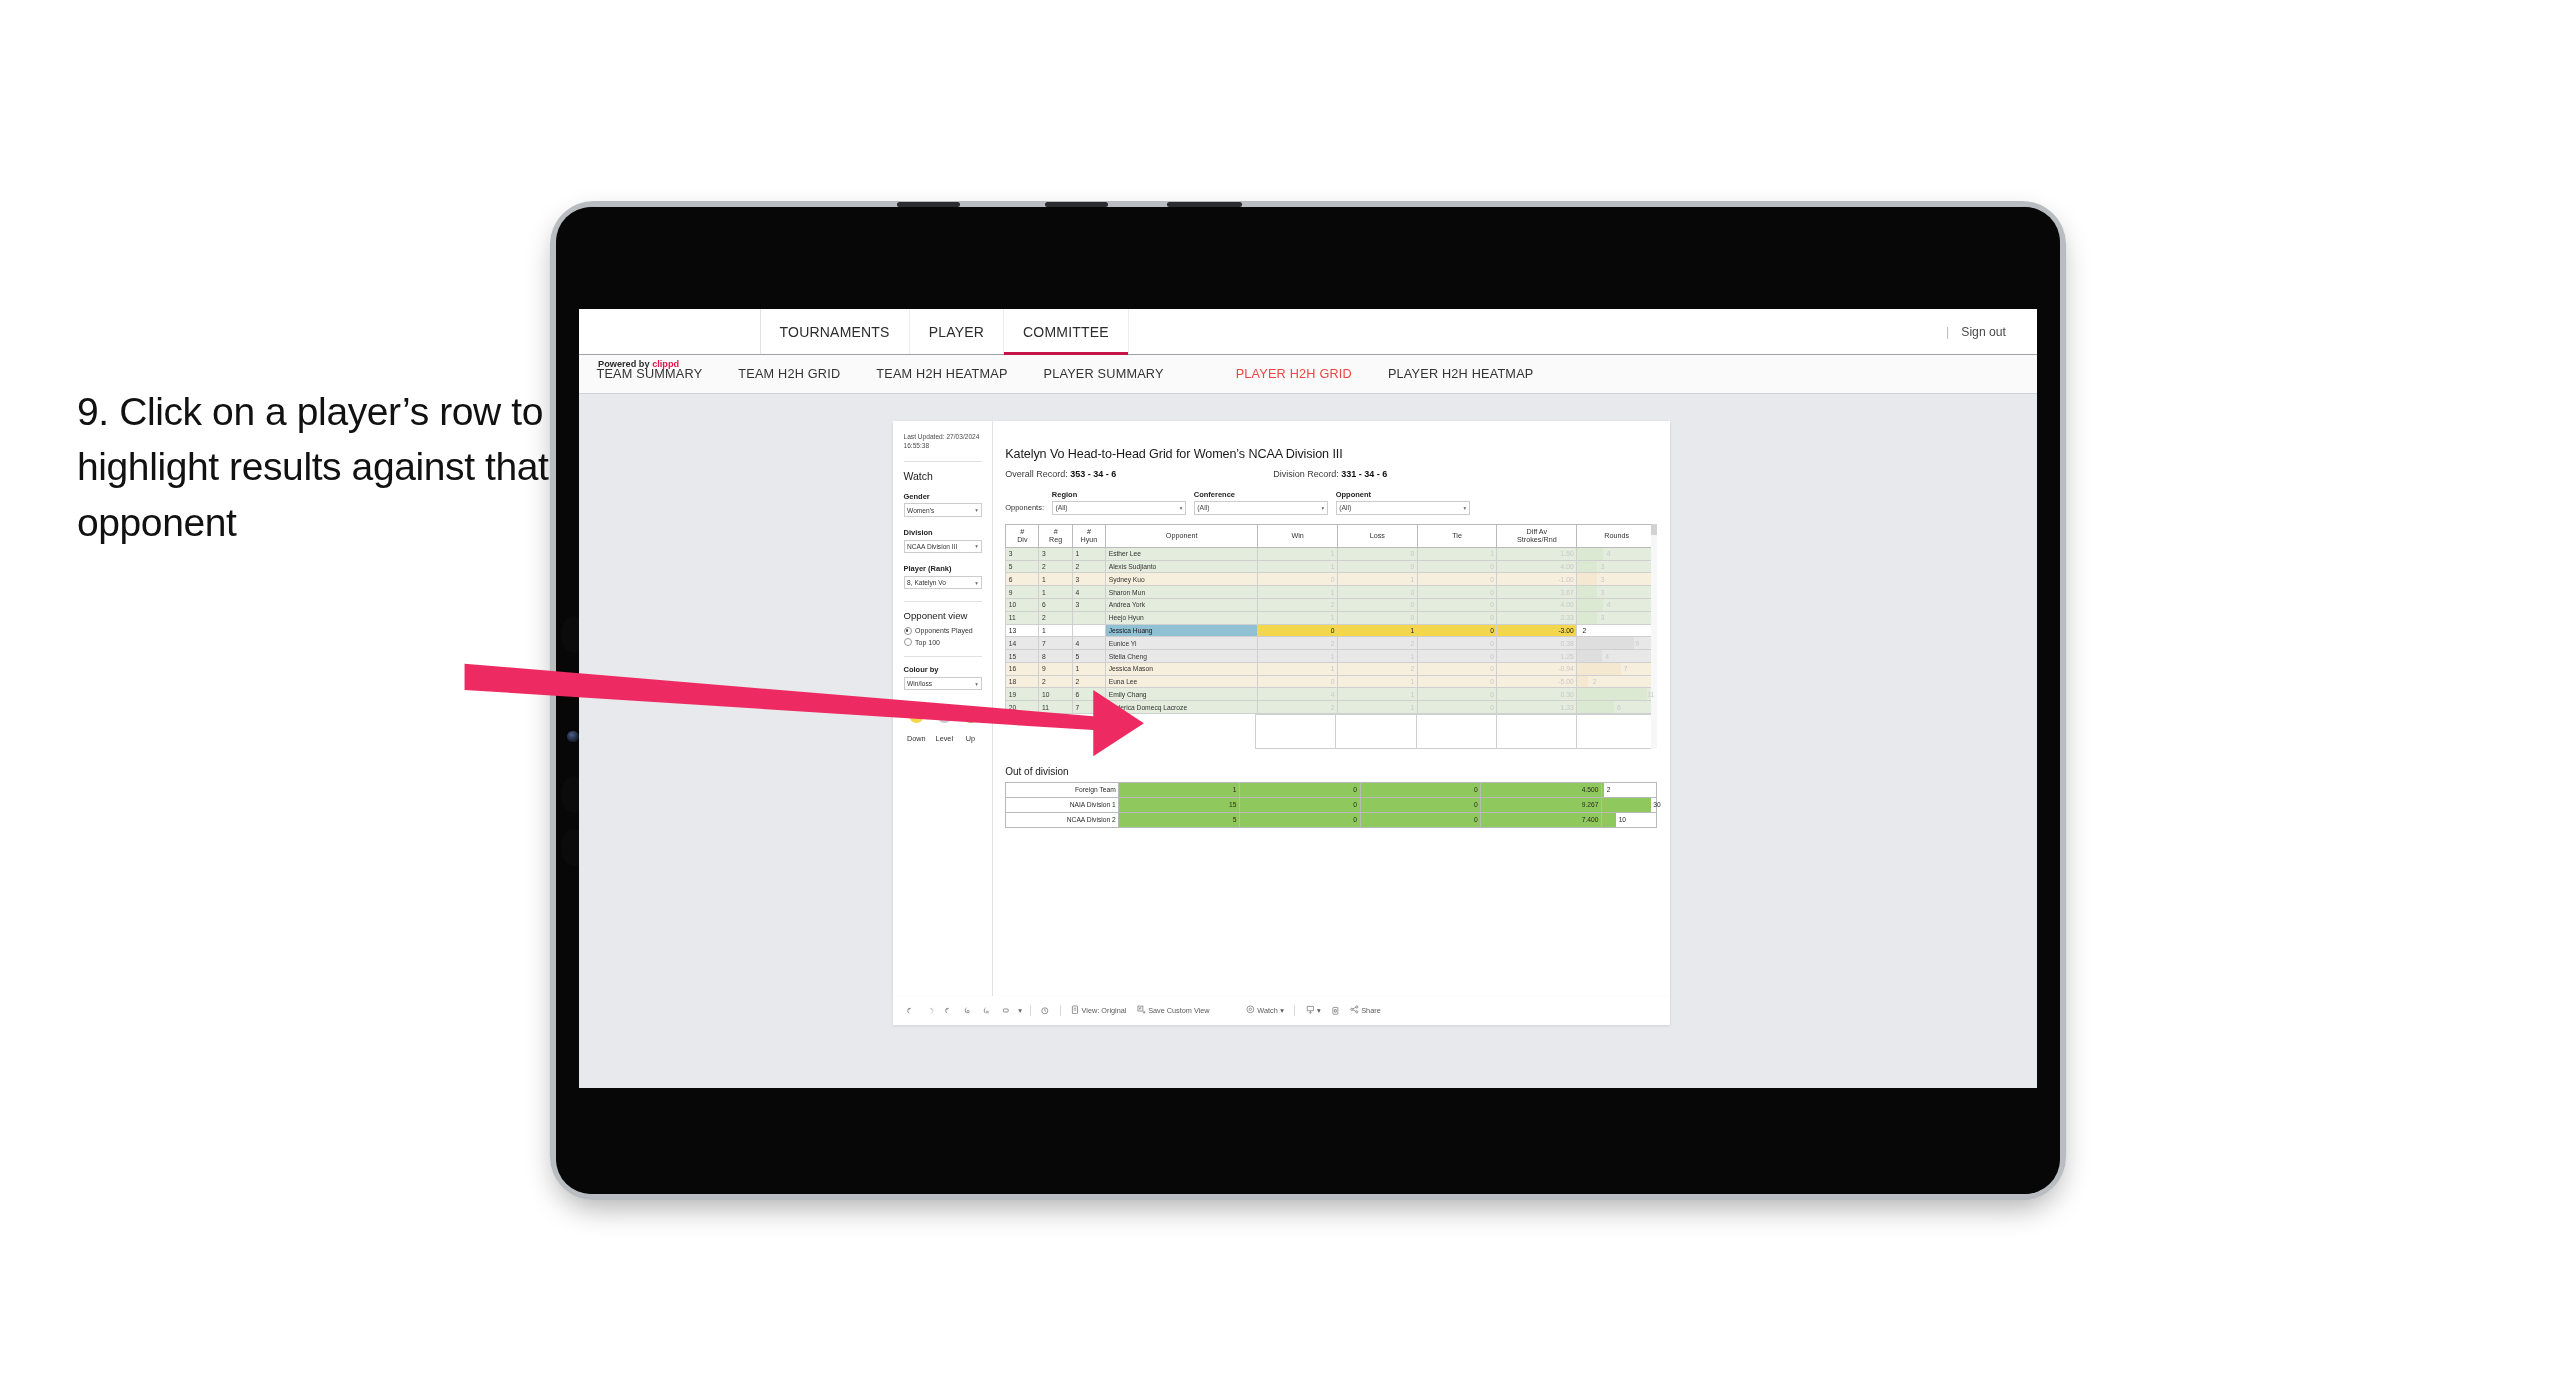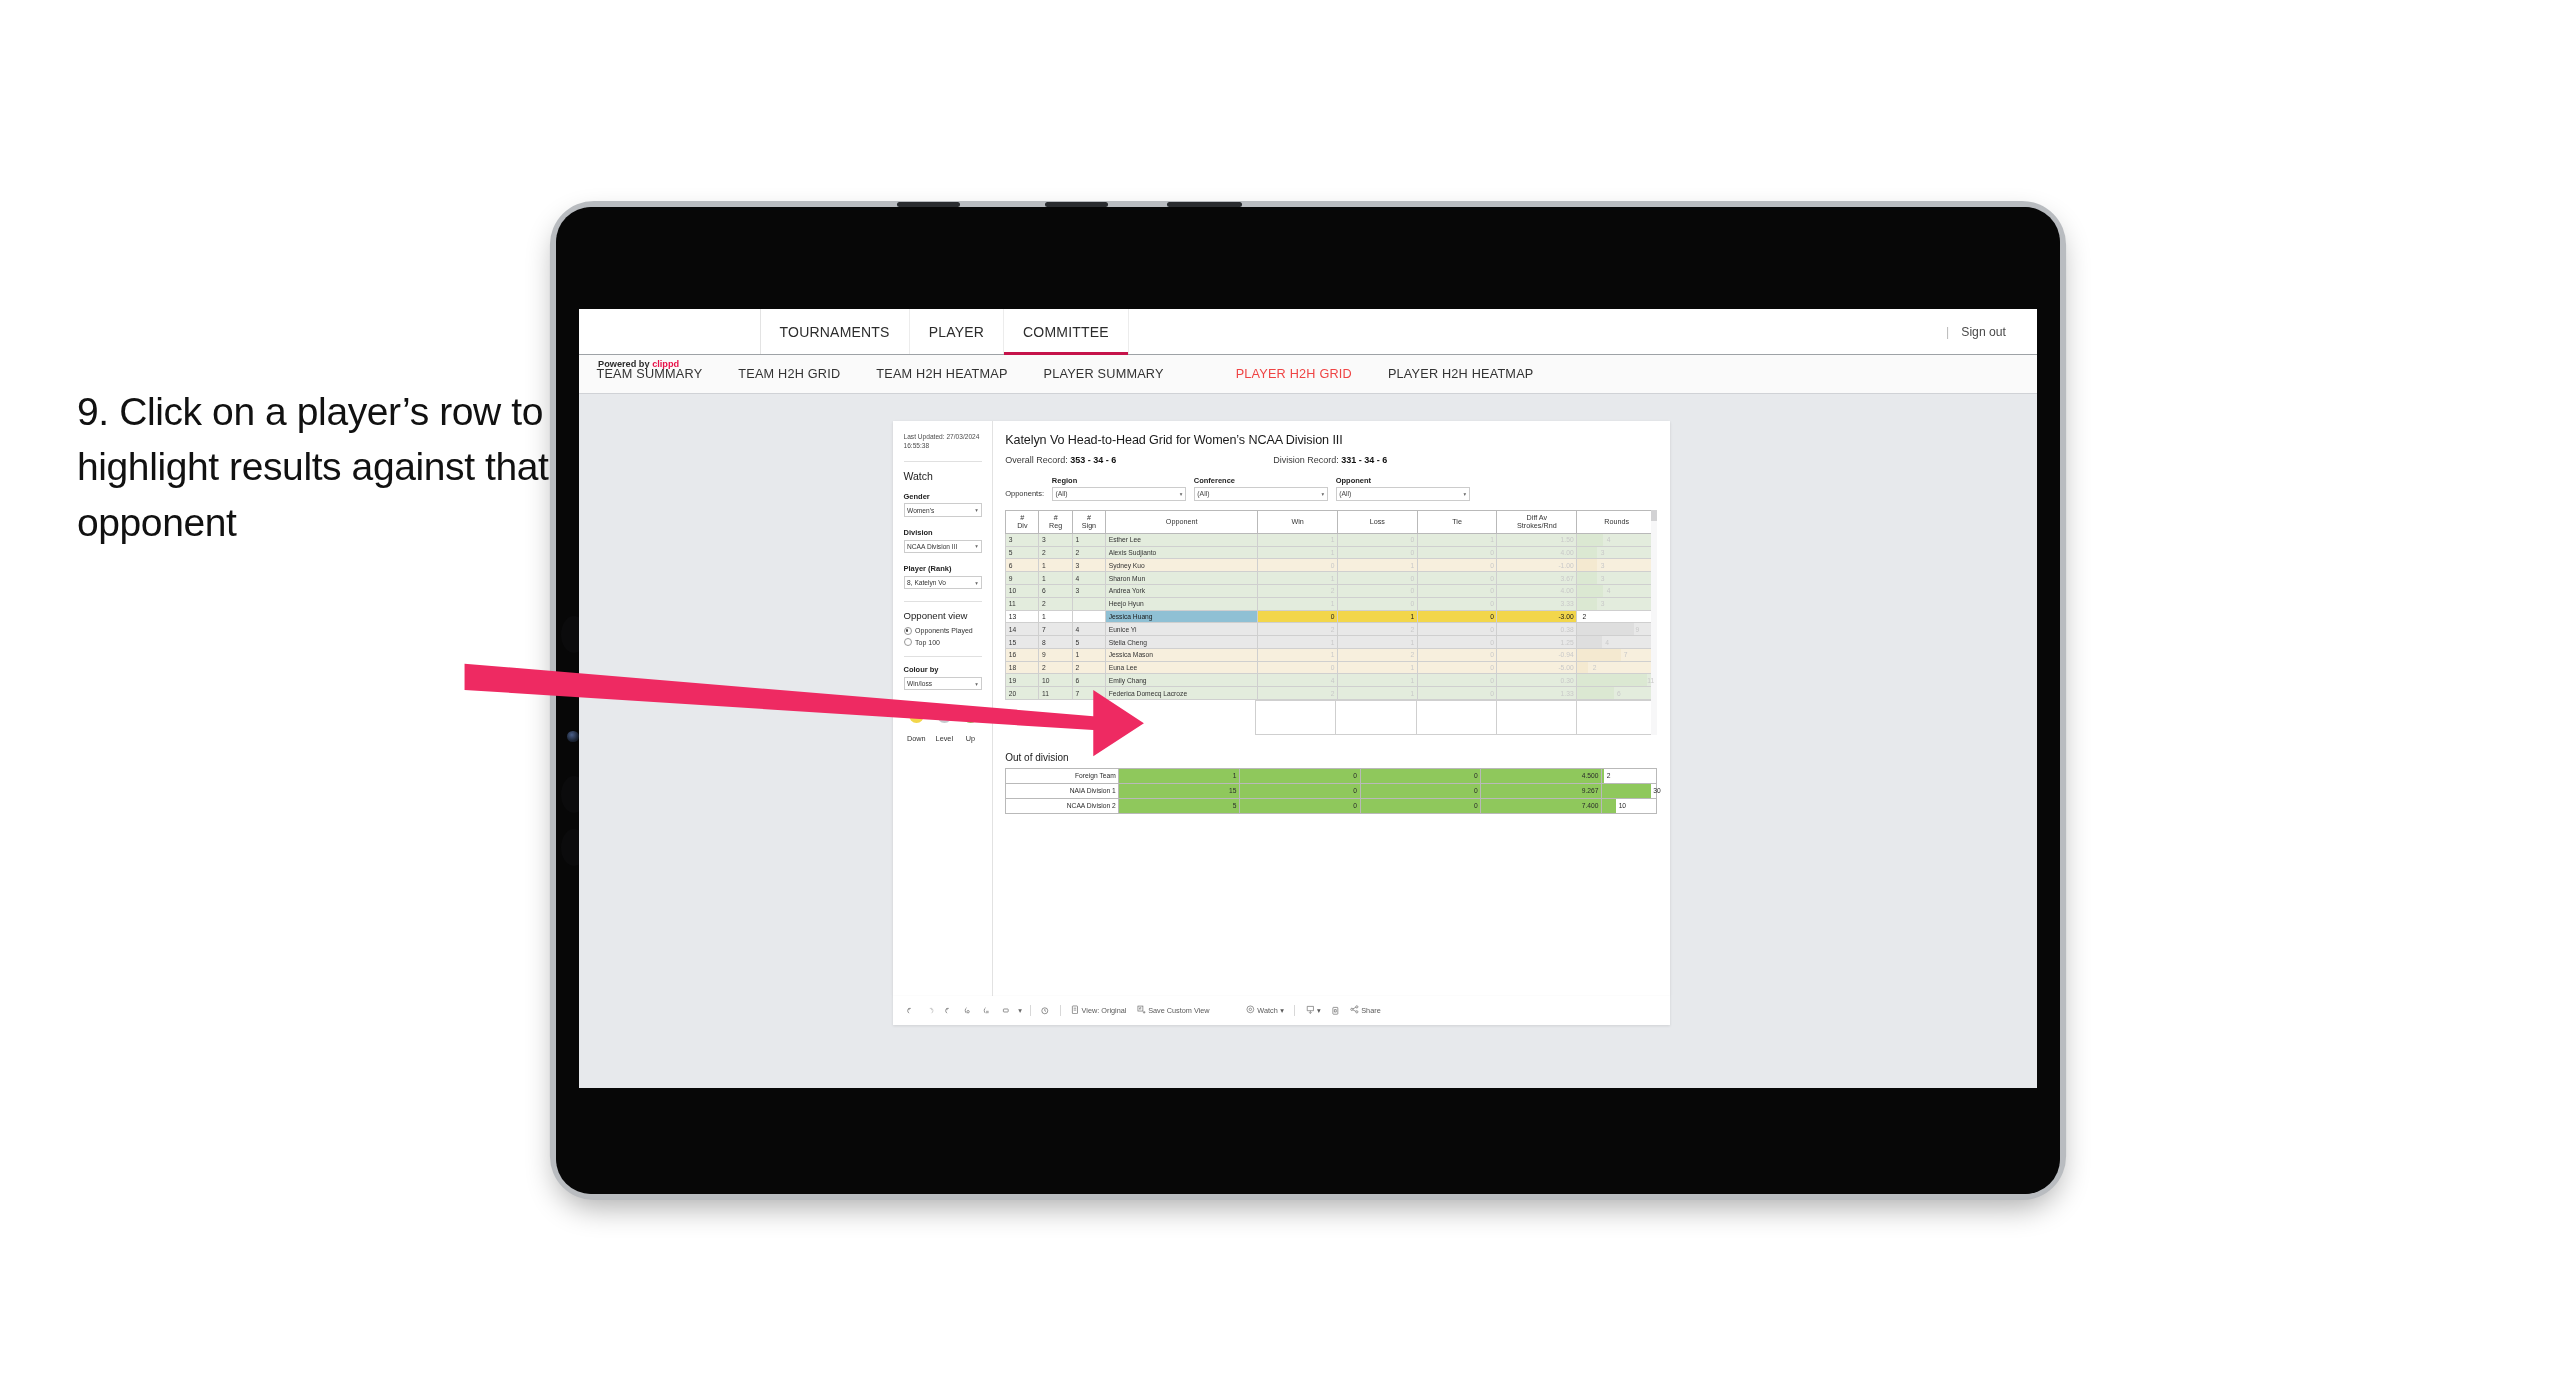--- a/index.html
+++ b/index.html
@@ -78,21 +78,21 @@
   .ov-h{font-size:9.6px;color:#222;margin-bottom:5.2px;}
   .radio-row{display:flex;align-items:center;gap:3.5px;margin-bottom:3.5px;font-size:7px;color:#333;}
   .radio{width:6.1px;height:6.1px;border:0.9px solid #999;border-radius:50%;flex:0 0 6.1px;position:relative;background:#fff;}
   .radio.on::after{content:"";position:absolute;left:1.3px;top:1.3px;width:2.6px;height:2.6px;border-radius:50%;background:#444;}
   .legend{display:flex;justify-content:space-between;padding:0 3.5px;margin-top:17.5px;}
   .lg{display:flex;flex-direction:column;align-items:center;gap:11.4px;}
   .dot{width:15px;height:15px;border-radius:50%;}
   .lg-lbl{font-size:7.3px;color:#333;}
 
   
-  .main{flex:1;padding:12.2px 13px 0 12.2px;box-sizing:border-box;position:relative;}
+  .main{flex:1;padding:12.2px 13px 0 12.2px;box-sizing:border-box;position:relative;margin-top:14px;}
   .v-title{font-size:12.6px;color:#1a1a1a;letter-spacing:-0.1px;}
   .rec-row{display:flex;margin-top:7.9px;font-size:9px;color:#3a3a3a;}
   .rec-row b{color:#111;}
   .rec2{margin-left:157px;}
   .filters{display:flex;align-items:flex-end;gap:7.9px;margin-top:11.4px;}
   .flab{font-size:7.5px;color:#333;padding-bottom:2.6px;}
   .fgrp{width:134px;}
   .fgrp .fl{font-size:7.5px;font-weight:bold;color:#222;margin-bottom:1.7px;}
   .fsel{height:11.4px;border:0.9px solid #ccc;background:#fff;display:flex;align-items:center;
         justify-content:space-between;padding:0 2.6px;font-size:6.8px;color:#444;}
@@ -282,21 +282,21 @@
                 </div>
               </div>
             </div>
 
             <div style="position:relative;">
               <table class="tbl">
                 <thead>
                   <tr>
                     <th class="c-div"><span>#</span><br><span>Div</span></th>
                     <th class="c-reg"><span>#</span><br><span>Reg</span></th>
-                    <th class="c-conf"><span>#</span><br><span>Sign</span></th>
+                    <th class="c-conf"><span>#</span><br><span>Hyun</span></th>
                     <th class="c-opp">Opponent</th>
                     <th class="c-num">Win</th>
                     <th class="c-num">Loss</th>
                     <th class="c-num">Tie</th>
                     <th class="c-num"><span>Diff Av</span><br><span>Strokes/Rnd</span></th>
                     <th class="c-rnd" style="text-align:center">Rounds</th>
                   </tr>
                 </thead>
                 <tbody id="grid-body">
                     <tr class="row-win">

